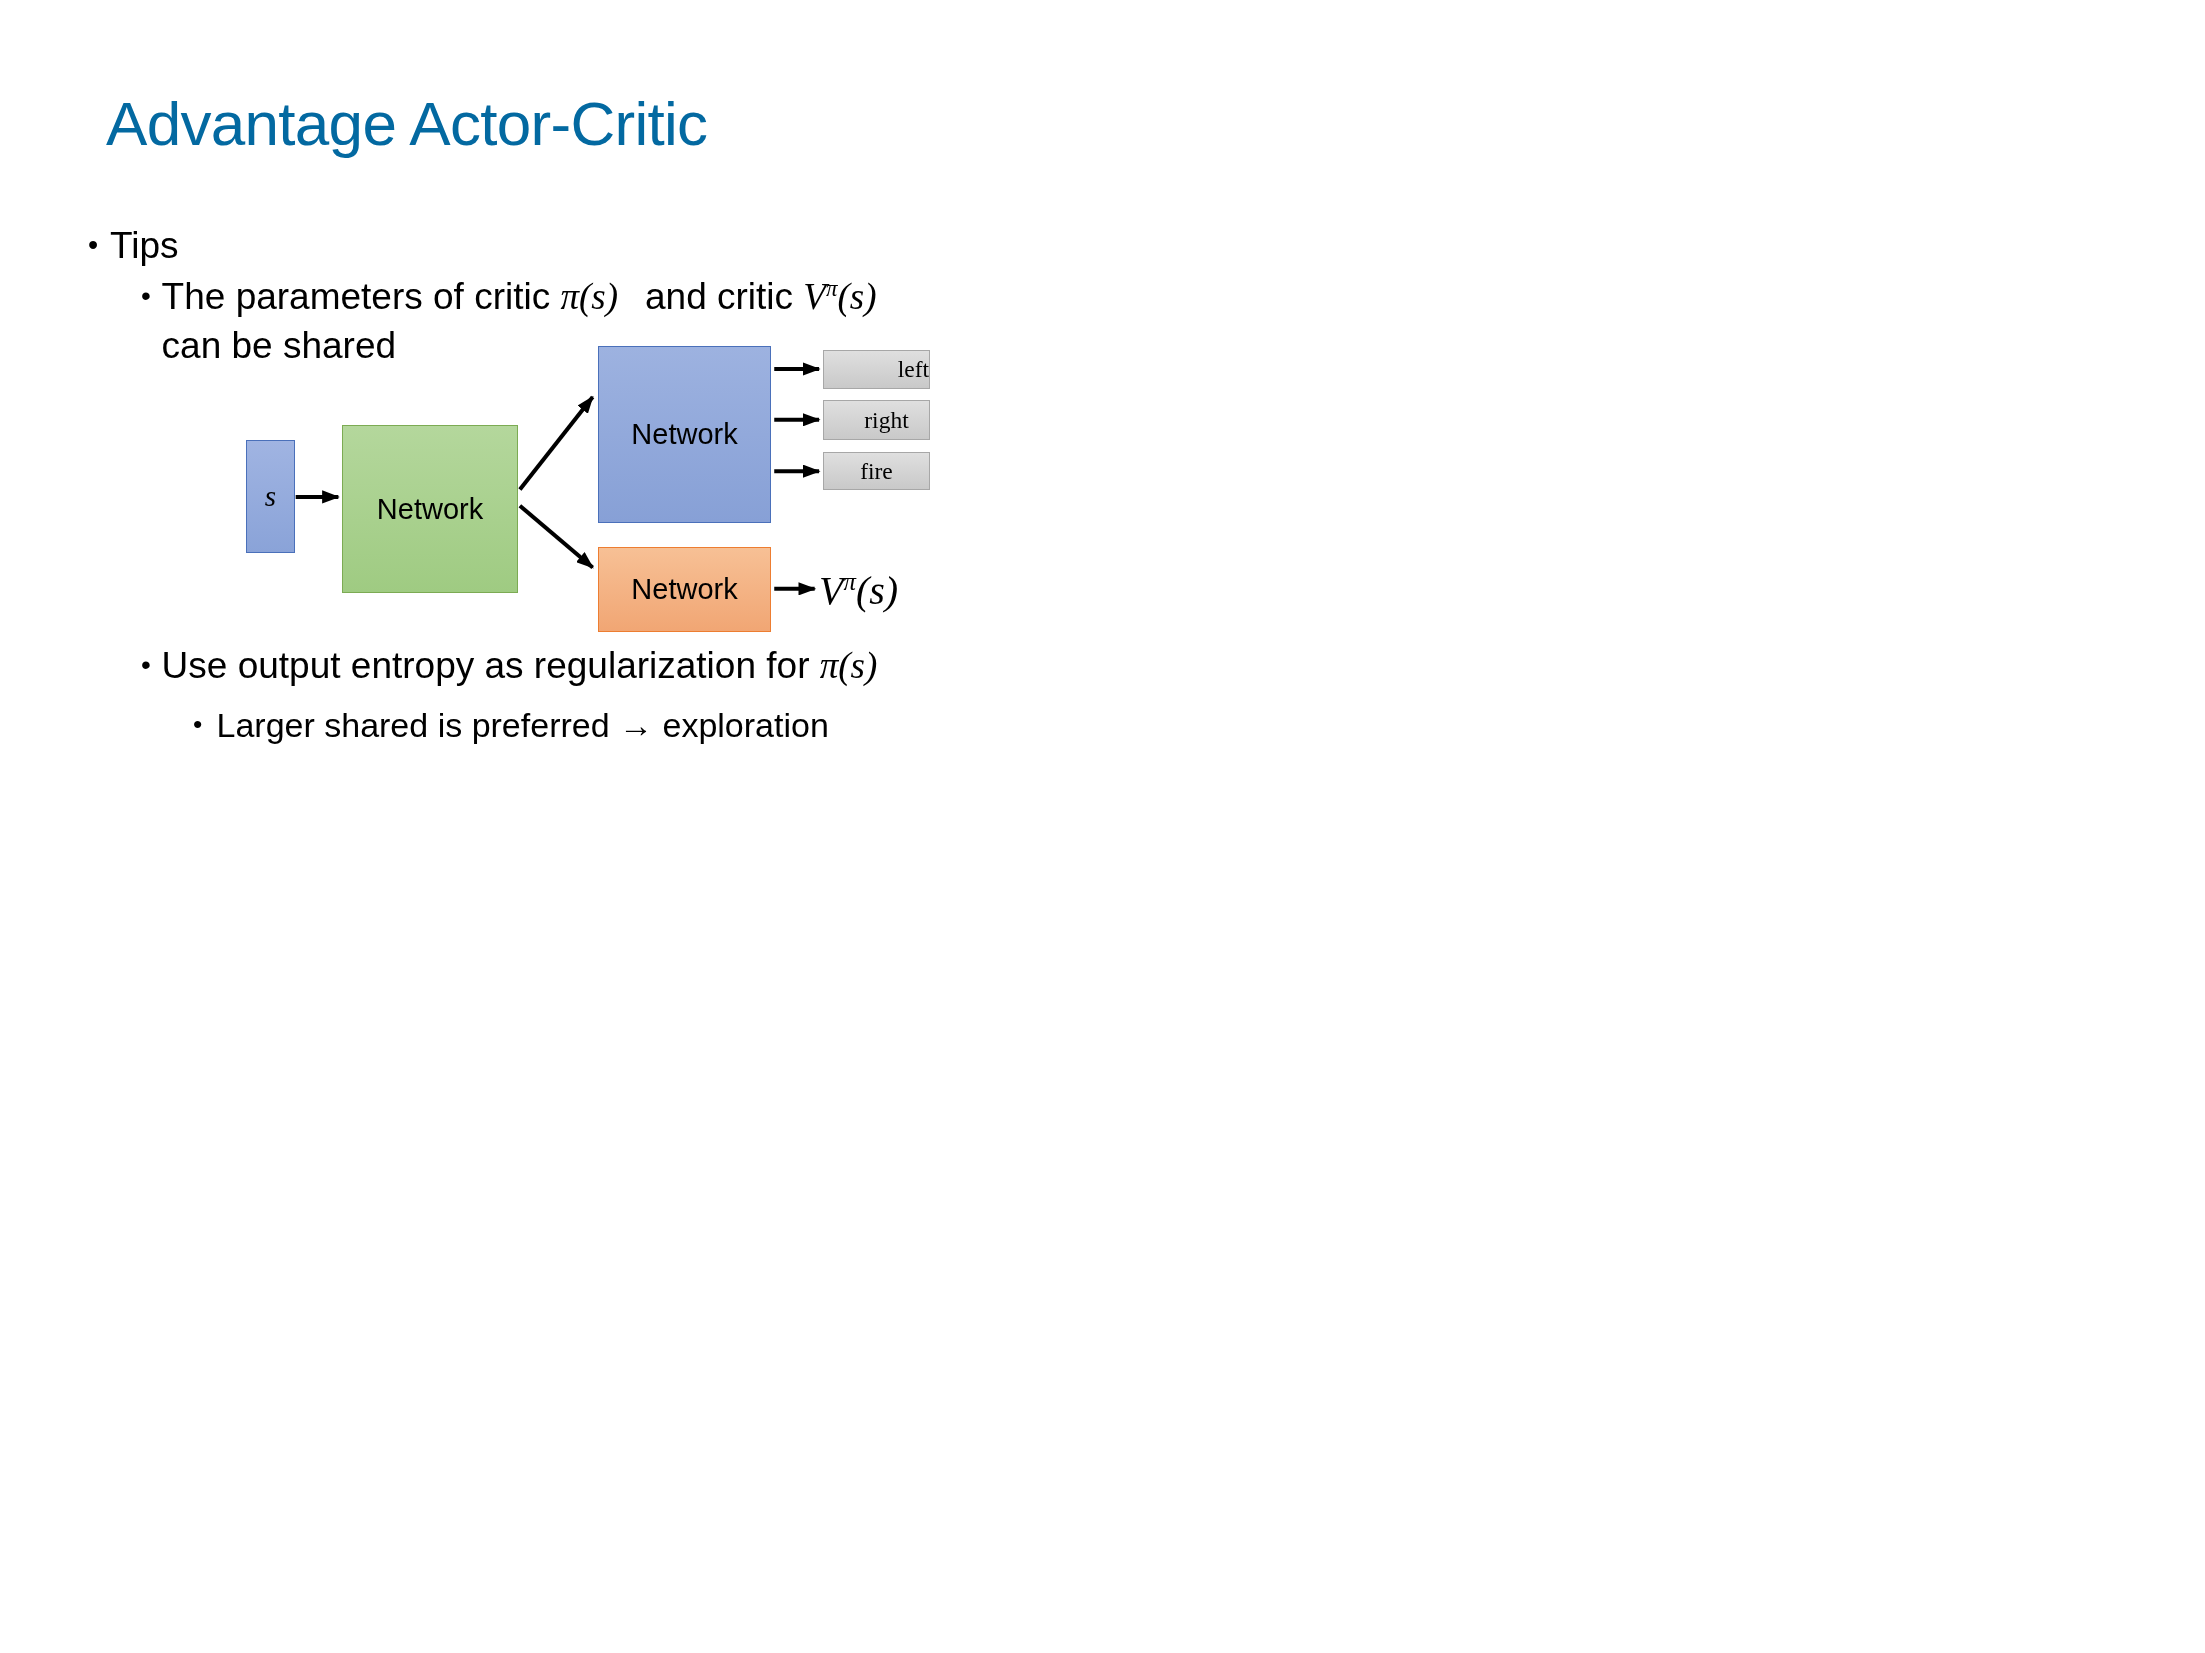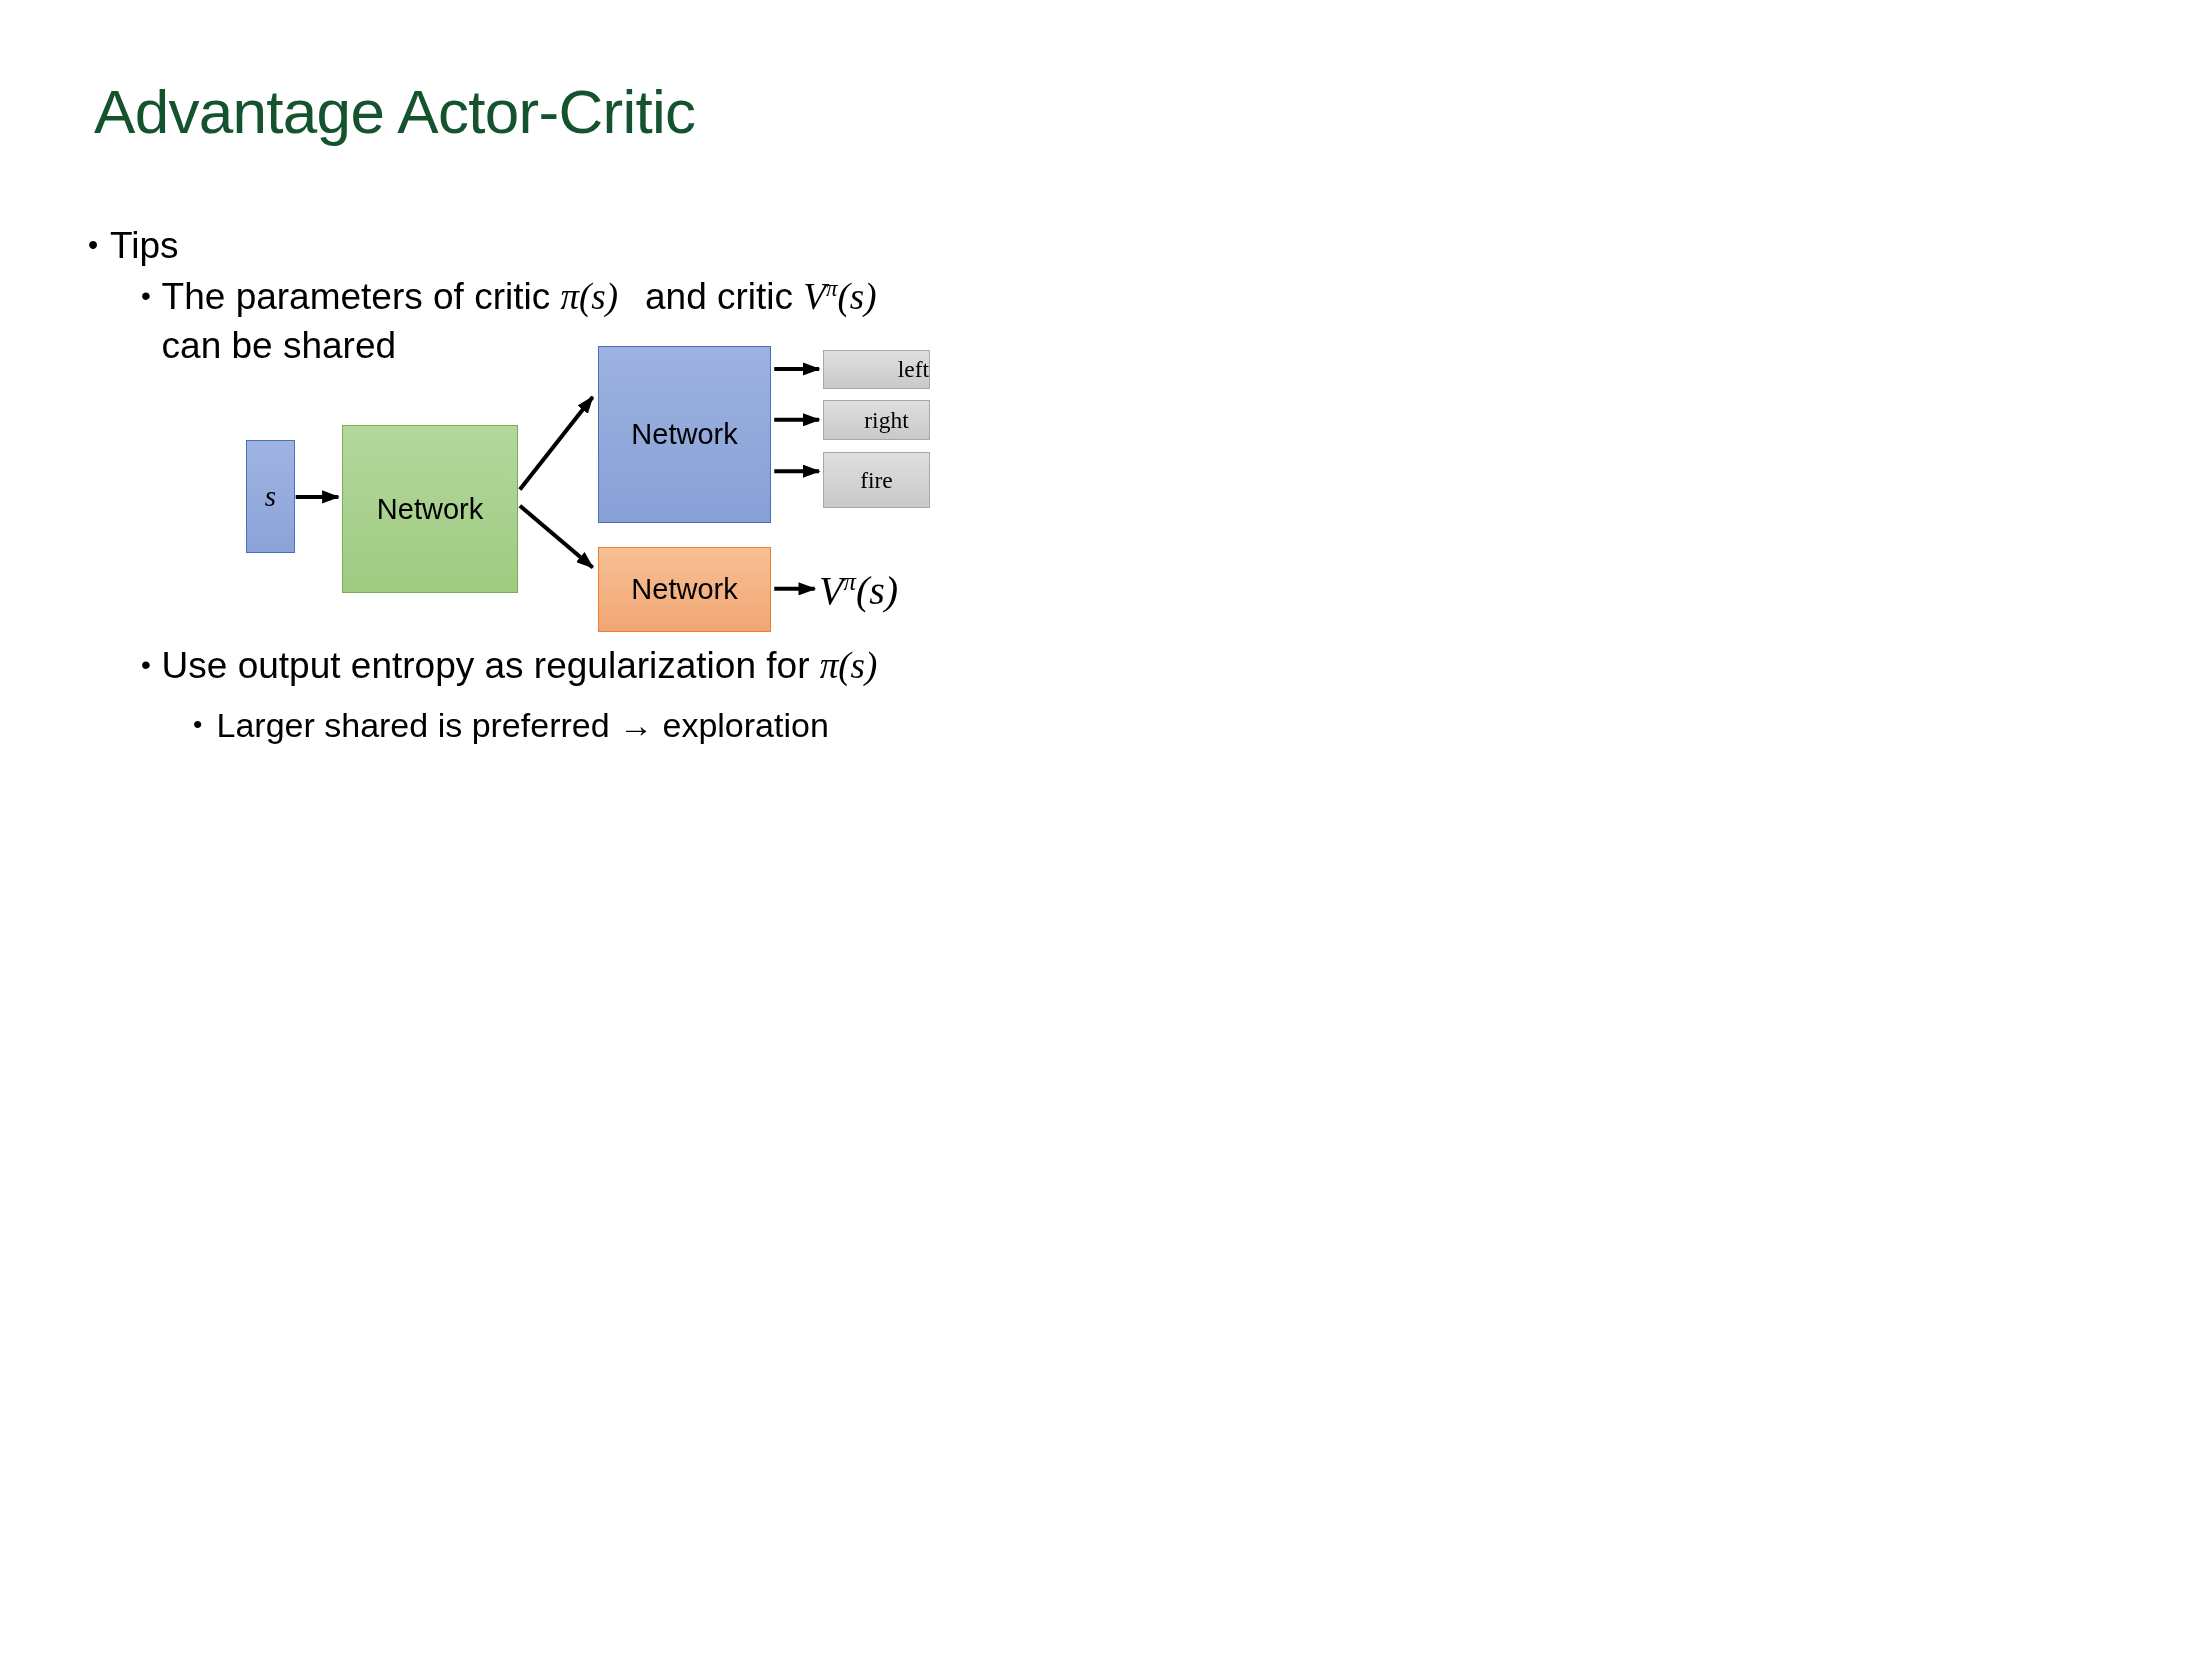--- a/index.html
+++ b/index.html
@@ -7,21 +7,21 @@
     position:relative;
     width:1103px;height:827px;
     background:#ffffff;
     font-family:"Liberation Sans", sans-serif;
     color:#000;
     overflow:hidden;
   }
   .title{
     position:absolute;left:90px;top:74px;
     font-size:62px;font-weight:400;line-height:1.1;
-    letter-spacing:-0.7px;margin:4px;color:#14532d;
+    letter-spacing:-0.7px;margin:16px;color:#0369a1;
   }
   .bullet{position:absolute;display:flex;align-items:flex-start;}
   .bullet .dot{flex:0 0 auto;}
   .l1{font-size:37px;line-height:1.25;}
   .l1 .dot{width:22px;font-size:29px;line-height:1.55;}
   .l2{font-size:37px;line-height:1.32;}
   .l2 .dot{width:20.6px;font-size:28px;line-height:1.62;}
   .l3{font-size:34px;line-height:1.25;}
   .l3 .dot{width:23.5px;font-size:26.5px;line-height:1.55;}
   .math{font-family:"Liberation Serif", serif;font-style:italic;}
@@ -54,21 +54,21 @@
     font-size:29px;
   }
   .box-action{
     left:823px;width:107px;
     background:linear-gradient(180deg,#dfdfdf,#c9c9c9);
     border:1.5px solid #a7a7a7;
     font-family:"Liberation Serif", serif;font-size:23.5px;
   }
   .box-left{top:350px;height:39px;justify-content:flex-end;}
   .box-right{top:400px;height:40px;padding-left:20px;}
-  .box-fire{top:452px;height:56px;align-items:center;}
+  .box-fire{top:452px;height:38px;align-items:center;}
   .critic-out{
     position:absolute;left:819px;top:567px;
     font-family:"Liberation Serif", serif;font-style:italic;font-size:40px;
     white-space:nowrap;
   }
   .critic-out sup{font-size:0.62em;vertical-align:super;line-height:0;}
   .arrows{position:absolute;left:0;top:0;width:1103px;height:827px;pointer-events:none;}
 </style>
 </head>
 <body>

